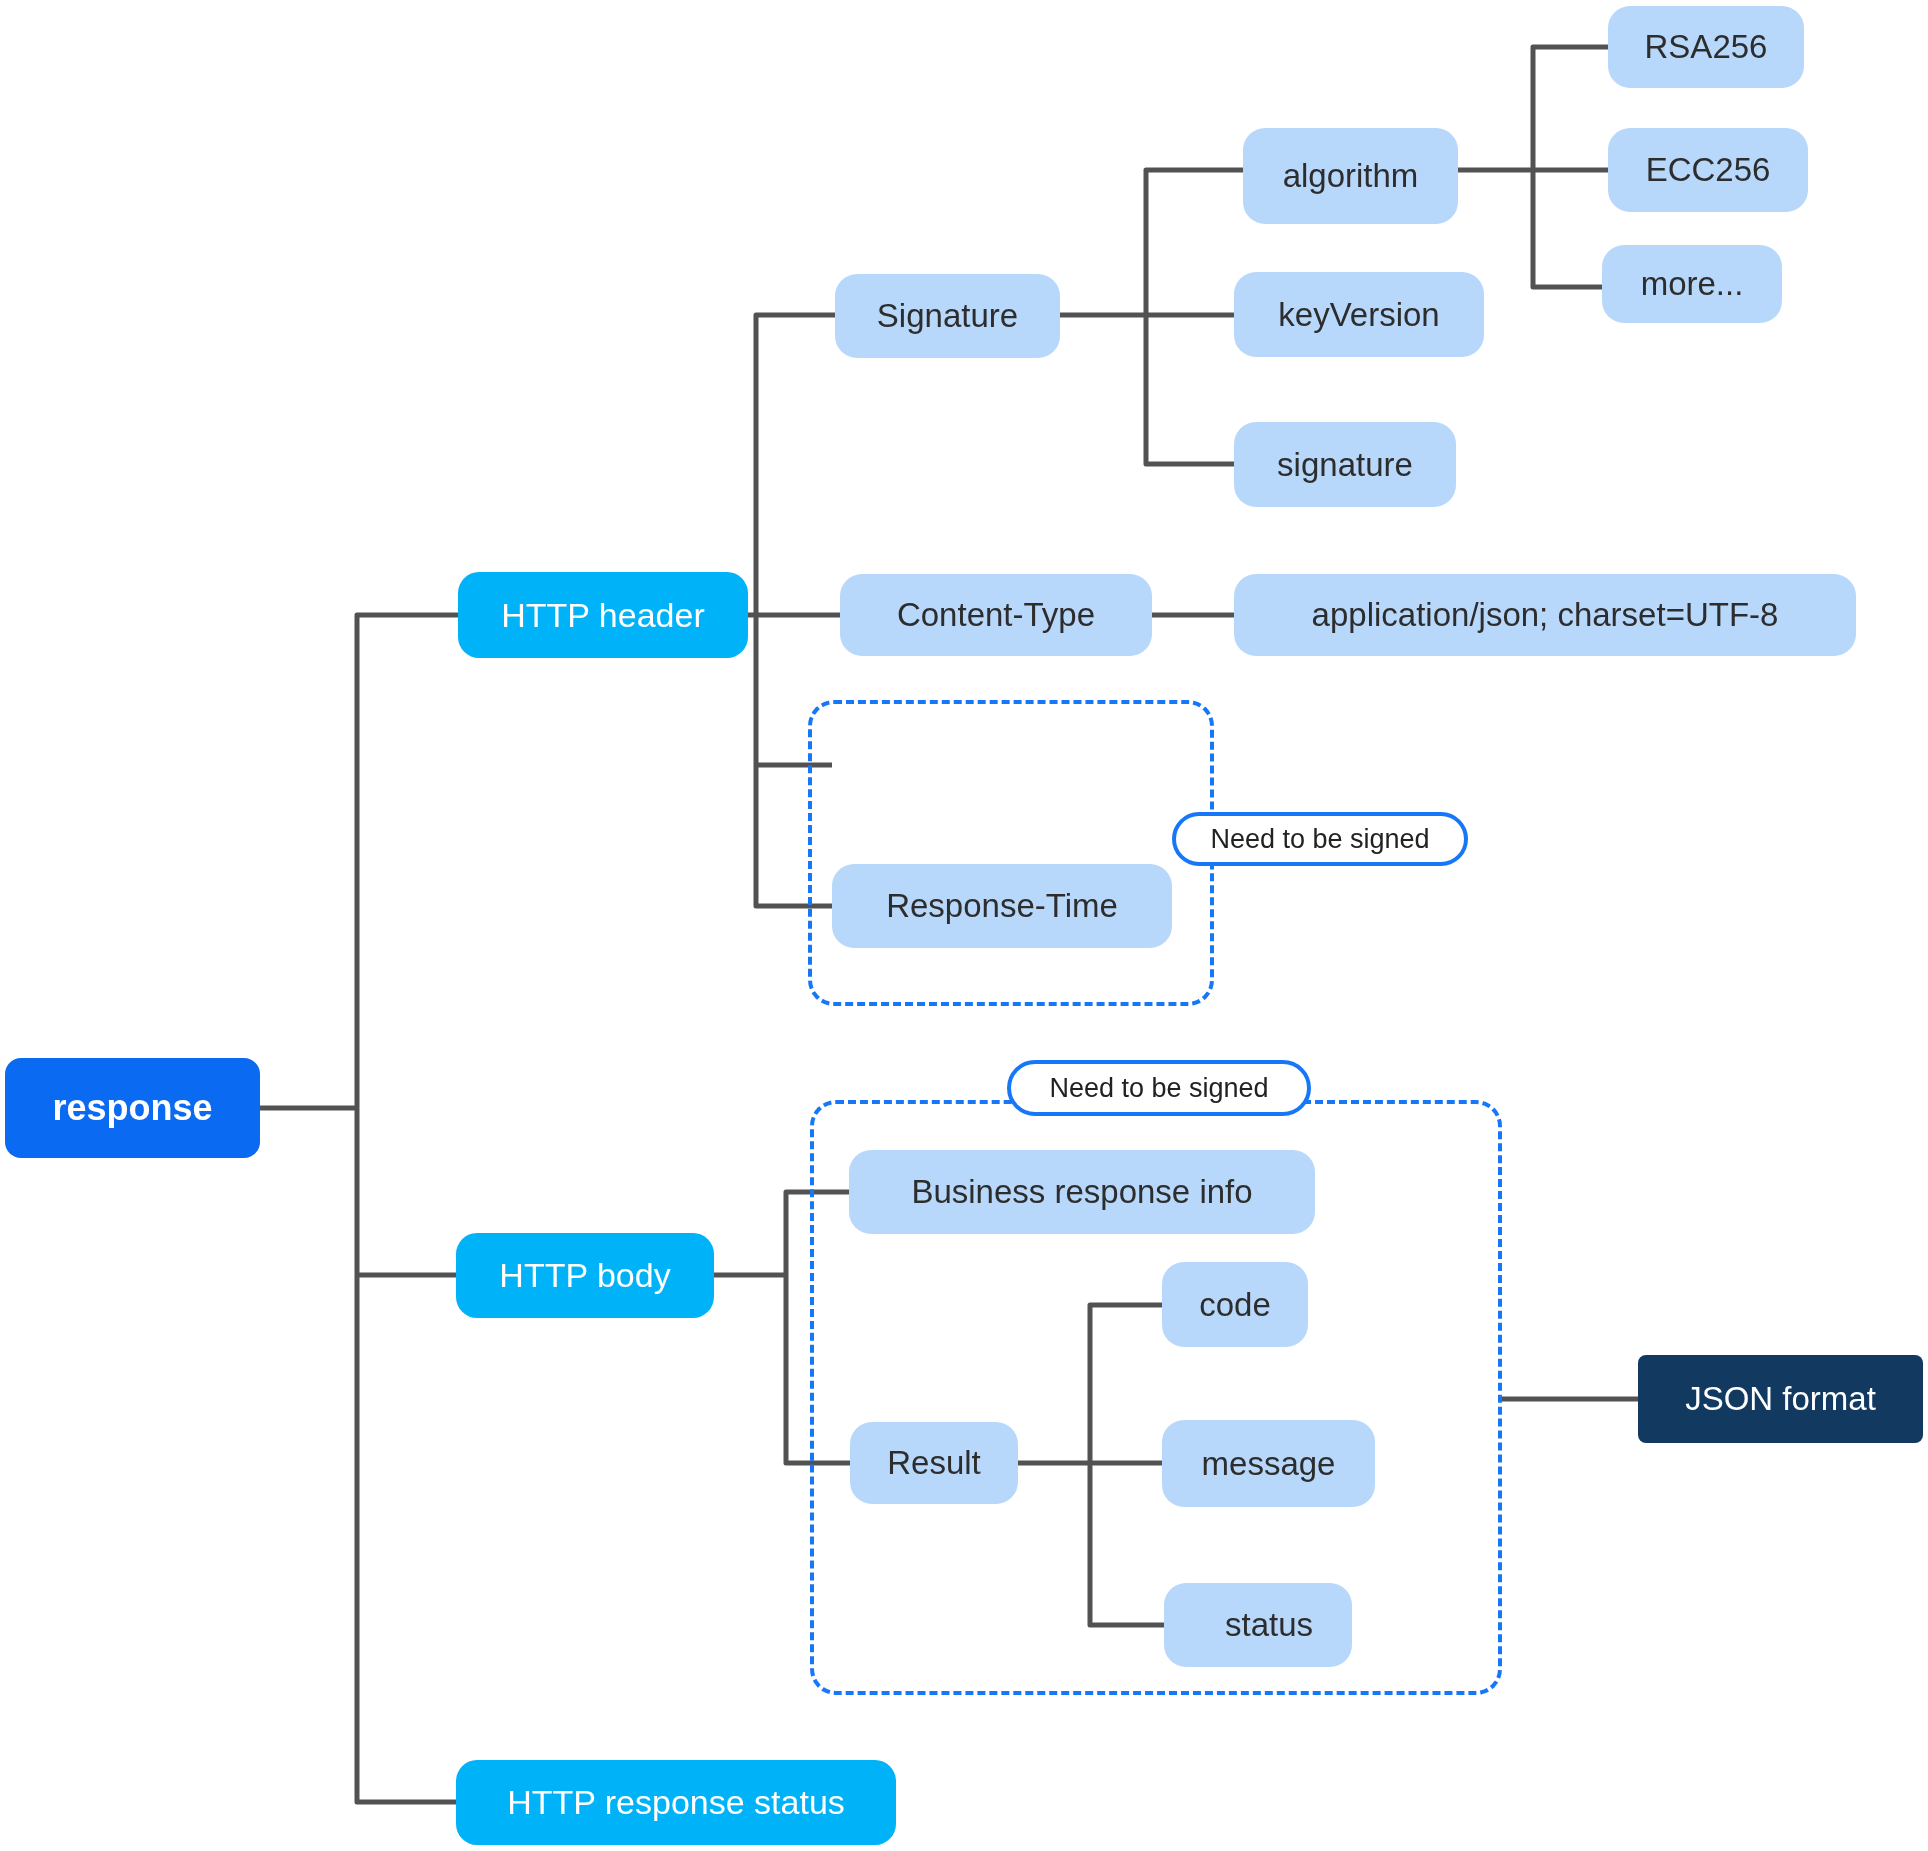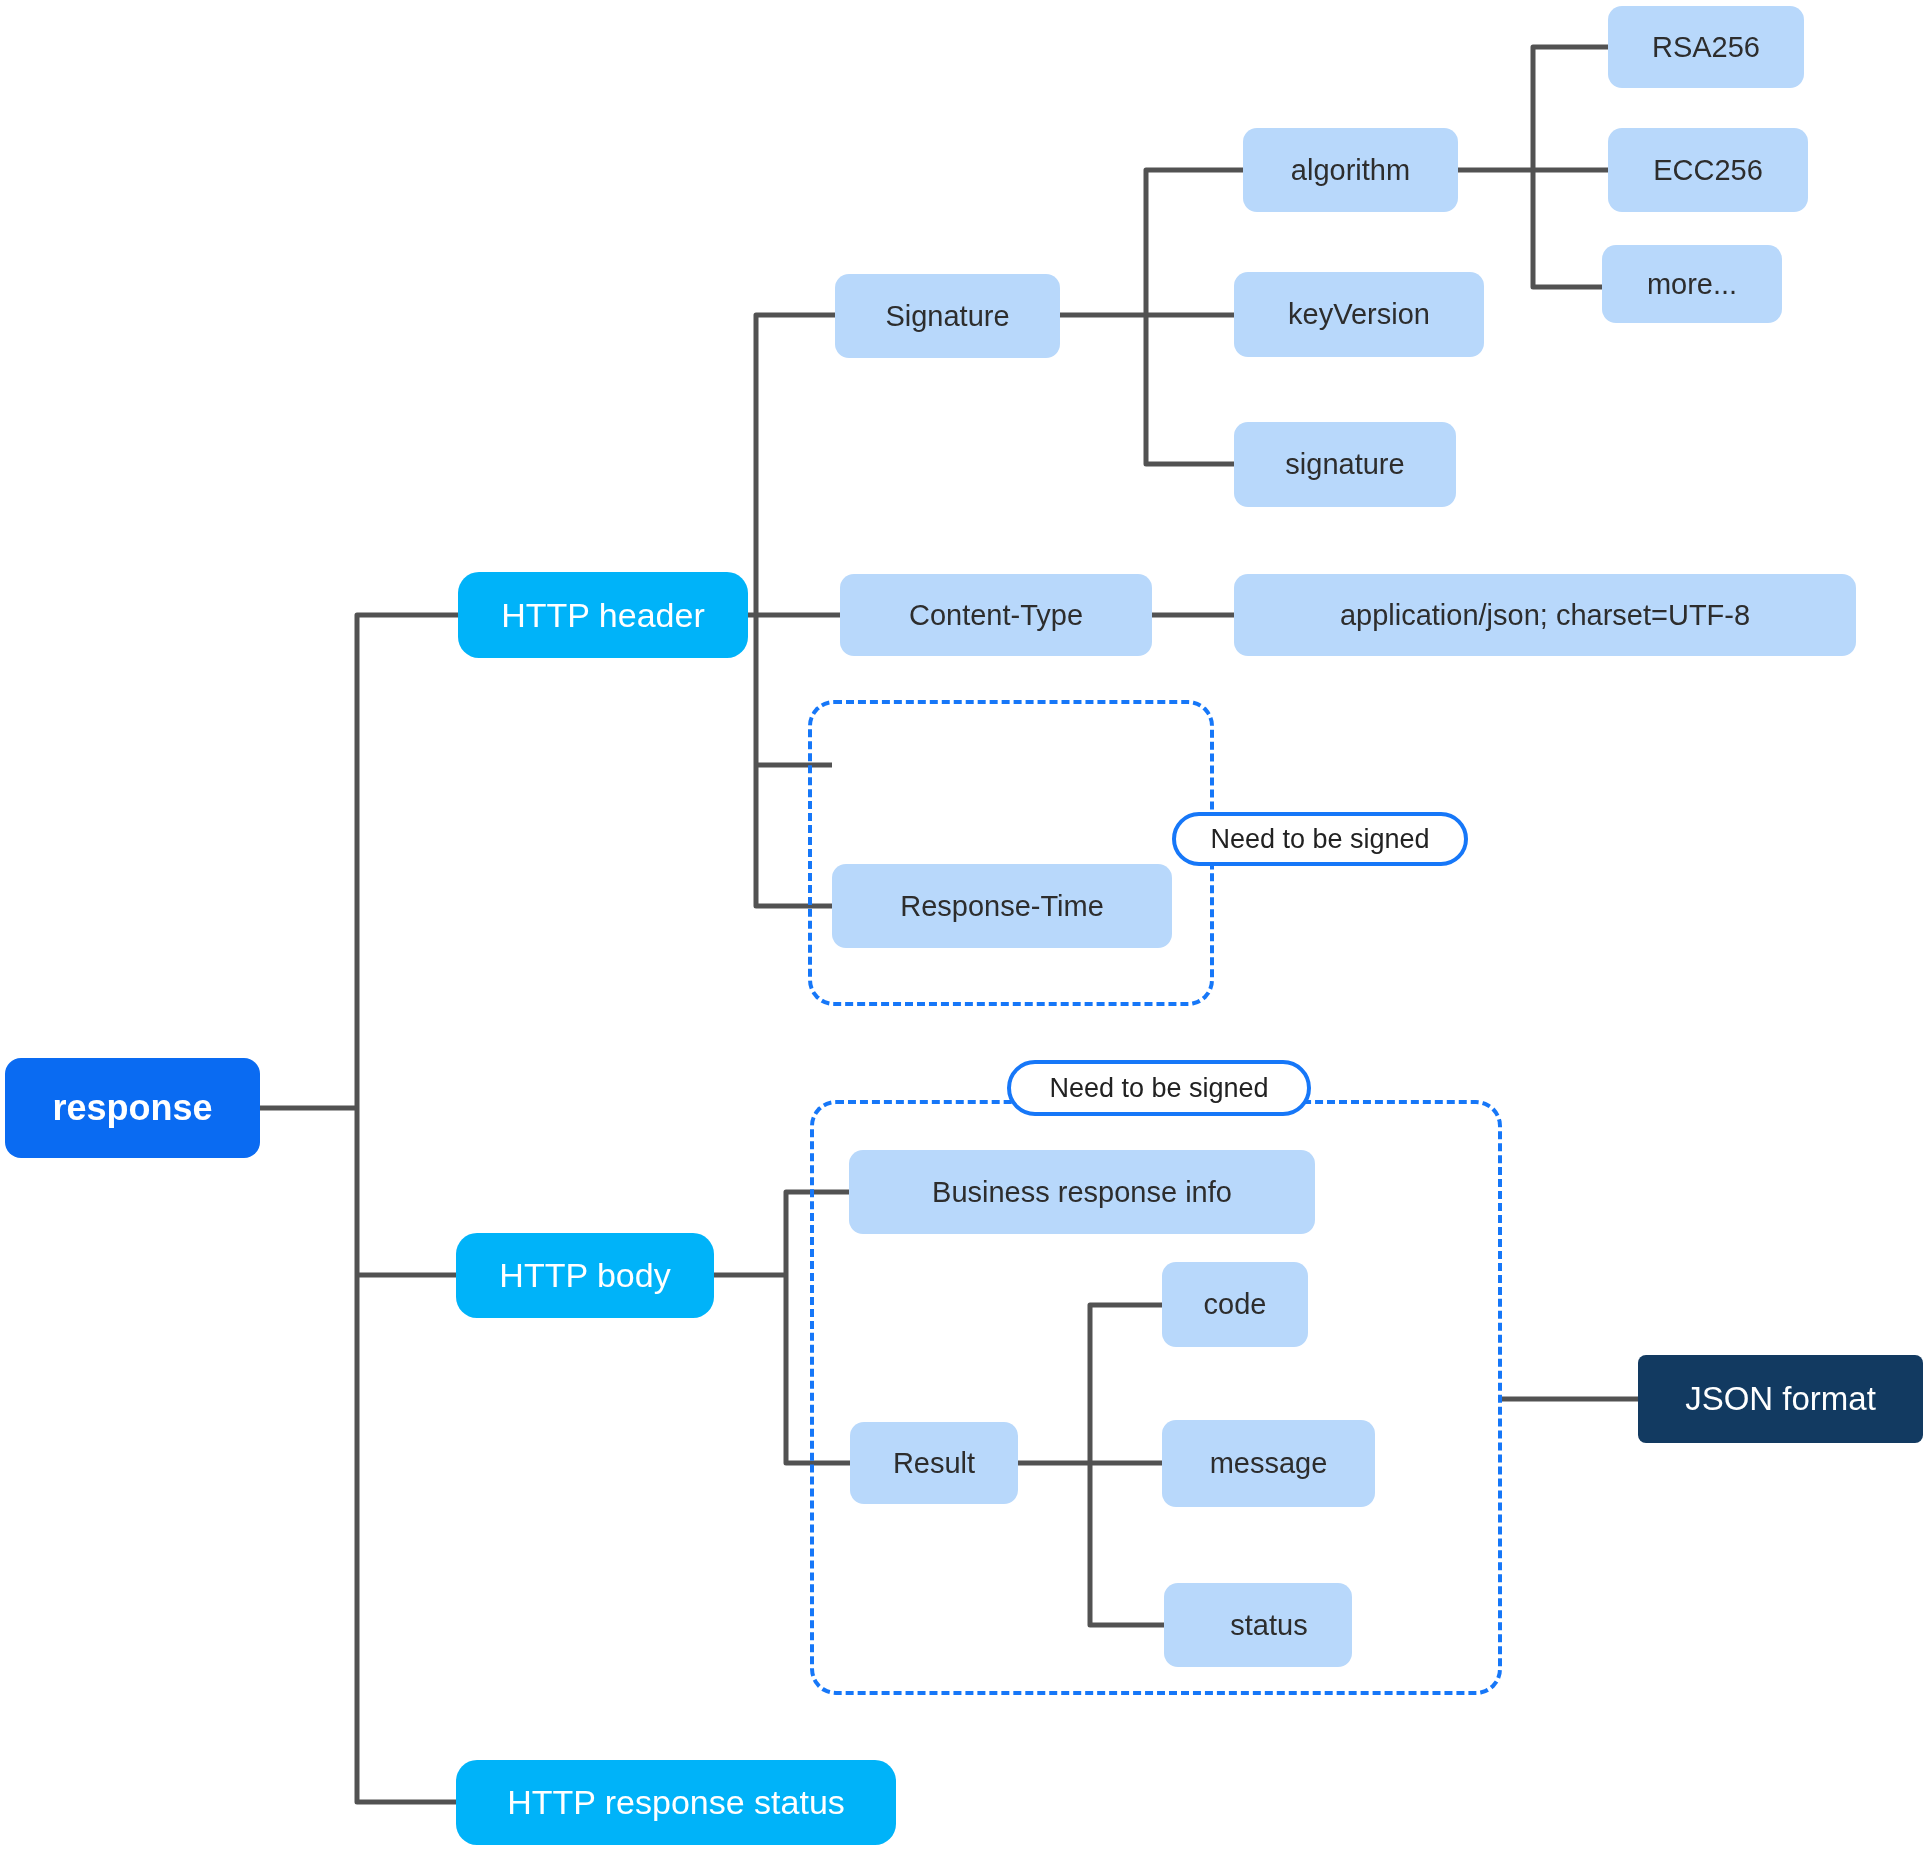--- a/index.html
+++ b/index.html
@@ -14,22 +14,22 @@
   .connectors path{fill:none;stroke:var(--connector,#525252);stroke-width:5;stroke-linejoin:round;}
   .node{
     position:absolute;
     display:flex;align-items:center;justify-content:center;
     text-align:center;white-space:nowrap;
     box-sizing:border-box;
   }
   .leaf{
     background:var(--leaf,#b8d8fb);
     color:var(--leaftext,#2d2d2d);
-    border-radius:14px;
-    font-size:29px;
+    border-radius:22px;
+    font-size:33px;
   }
   .branch{
     background:var(--branch,#00b3f9);
     color:#ffffff;
     border-radius:21px;
     font-size:34px;
   }
   .root{
     background:var(--root,#0a6bf2);
     color:#ffffff;
@@ -89,21 +89,21 @@
   <div class="group" style="left:808px;top:700px;width:406px;height:306px;"></div>
   <div class="group" style="left:810px;top:1100px;width:692px;height:595px;"></div>
 
   <div class="node root" style="left:5px;top:1058px;width:255px;height:100px;font-weight:bold;">response</div>
 
   <div class="node branch" style="left:458px;top:572px;width:290px;height:86px;">HTTP header</div>
   <div class="node branch" style="left:456px;top:1233px;width:258px;height:85px;">HTTP body</div>
   <div class="node branch" style="left:456px;top:1760px;width:440px;height:85px;">HTTP response status</div>
 
   <div class="node leaf" style="left:835px;top:274px;width:225px;height:84px;">Signature</div>
-  <div class="node leaf" style="left:1243px;top:128px;width:215px;height:84px;">algorithm</div>
+  <div class="node leaf" style="left:1243px;top:128px;width:215px;height:96px;">algorithm</div>
   <div class="node leaf" style="left:1608px;top:6px;width:196px;height:82px;">RSA256</div>
   <div class="node leaf" style="left:1608px;top:128px;width:200px;height:84px;">ECC256</div>
   <div class="node leaf" style="left:1602px;top:245px;width:180px;height:78px;">more...</div>
   <div class="node leaf" style="left:1234px;top:272px;width:250px;height:85px;">keyVersion</div>
   <div class="node leaf" style="left:1234px;top:422px;width:222px;height:85px;">signature</div>
 
   <div class="node leaf" style="left:840px;top:574px;width:312px;height:82px;">Content-Type</div>
   <div class="node leaf" style="left:1234px;top:574px;width:622px;height:82px;">application/json; charset=UTF-8</div>
 
   <div class="node leaf" style="left:832px;top:864px;width:340px;height:84px;">Response-Time</div>

